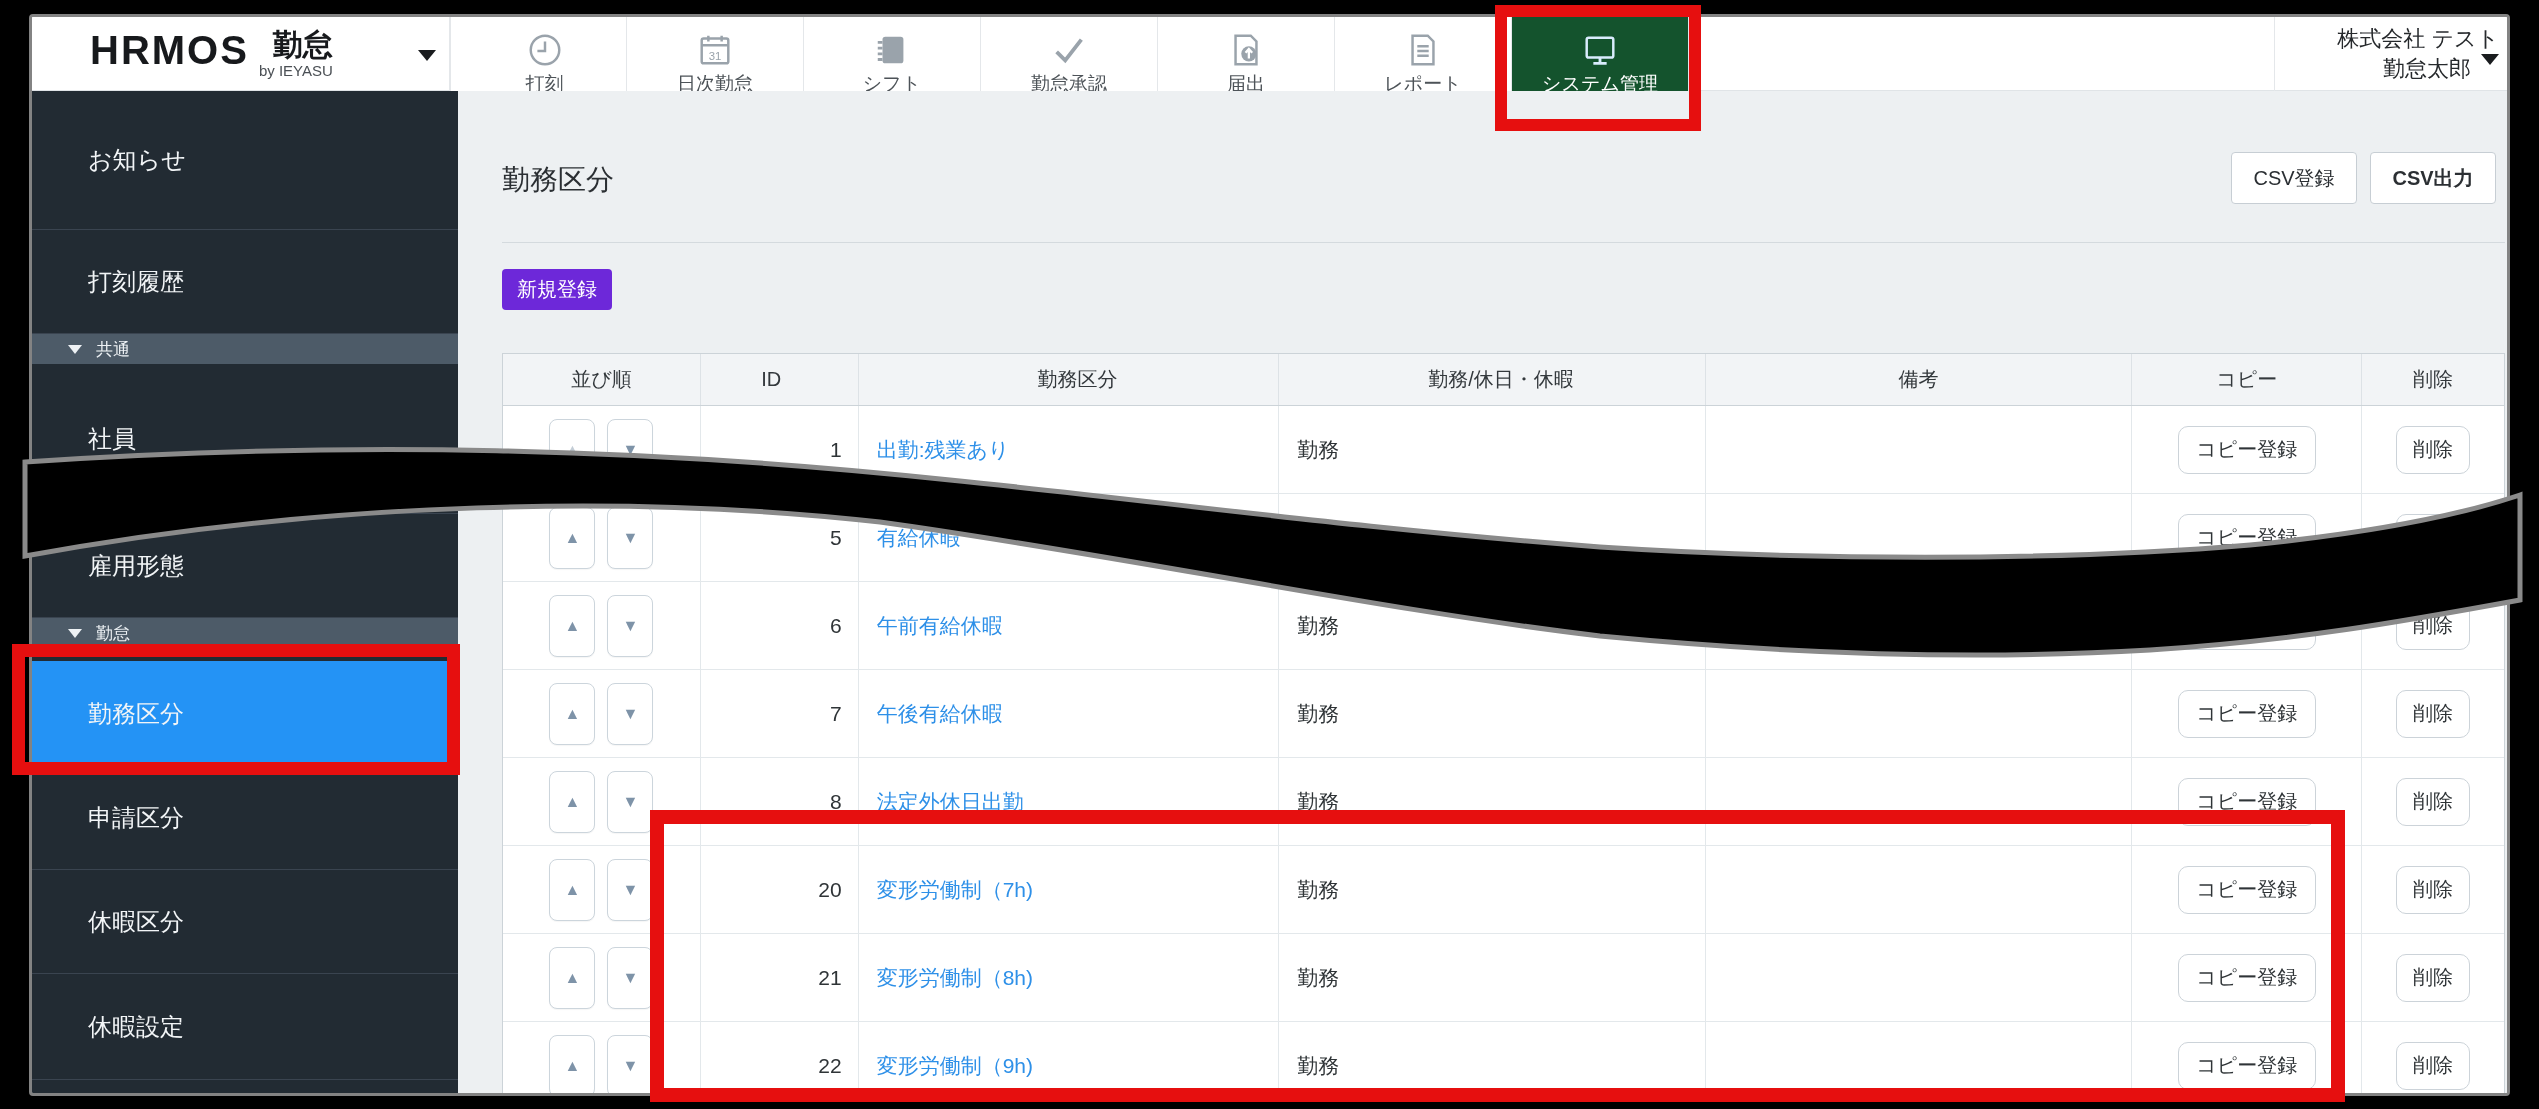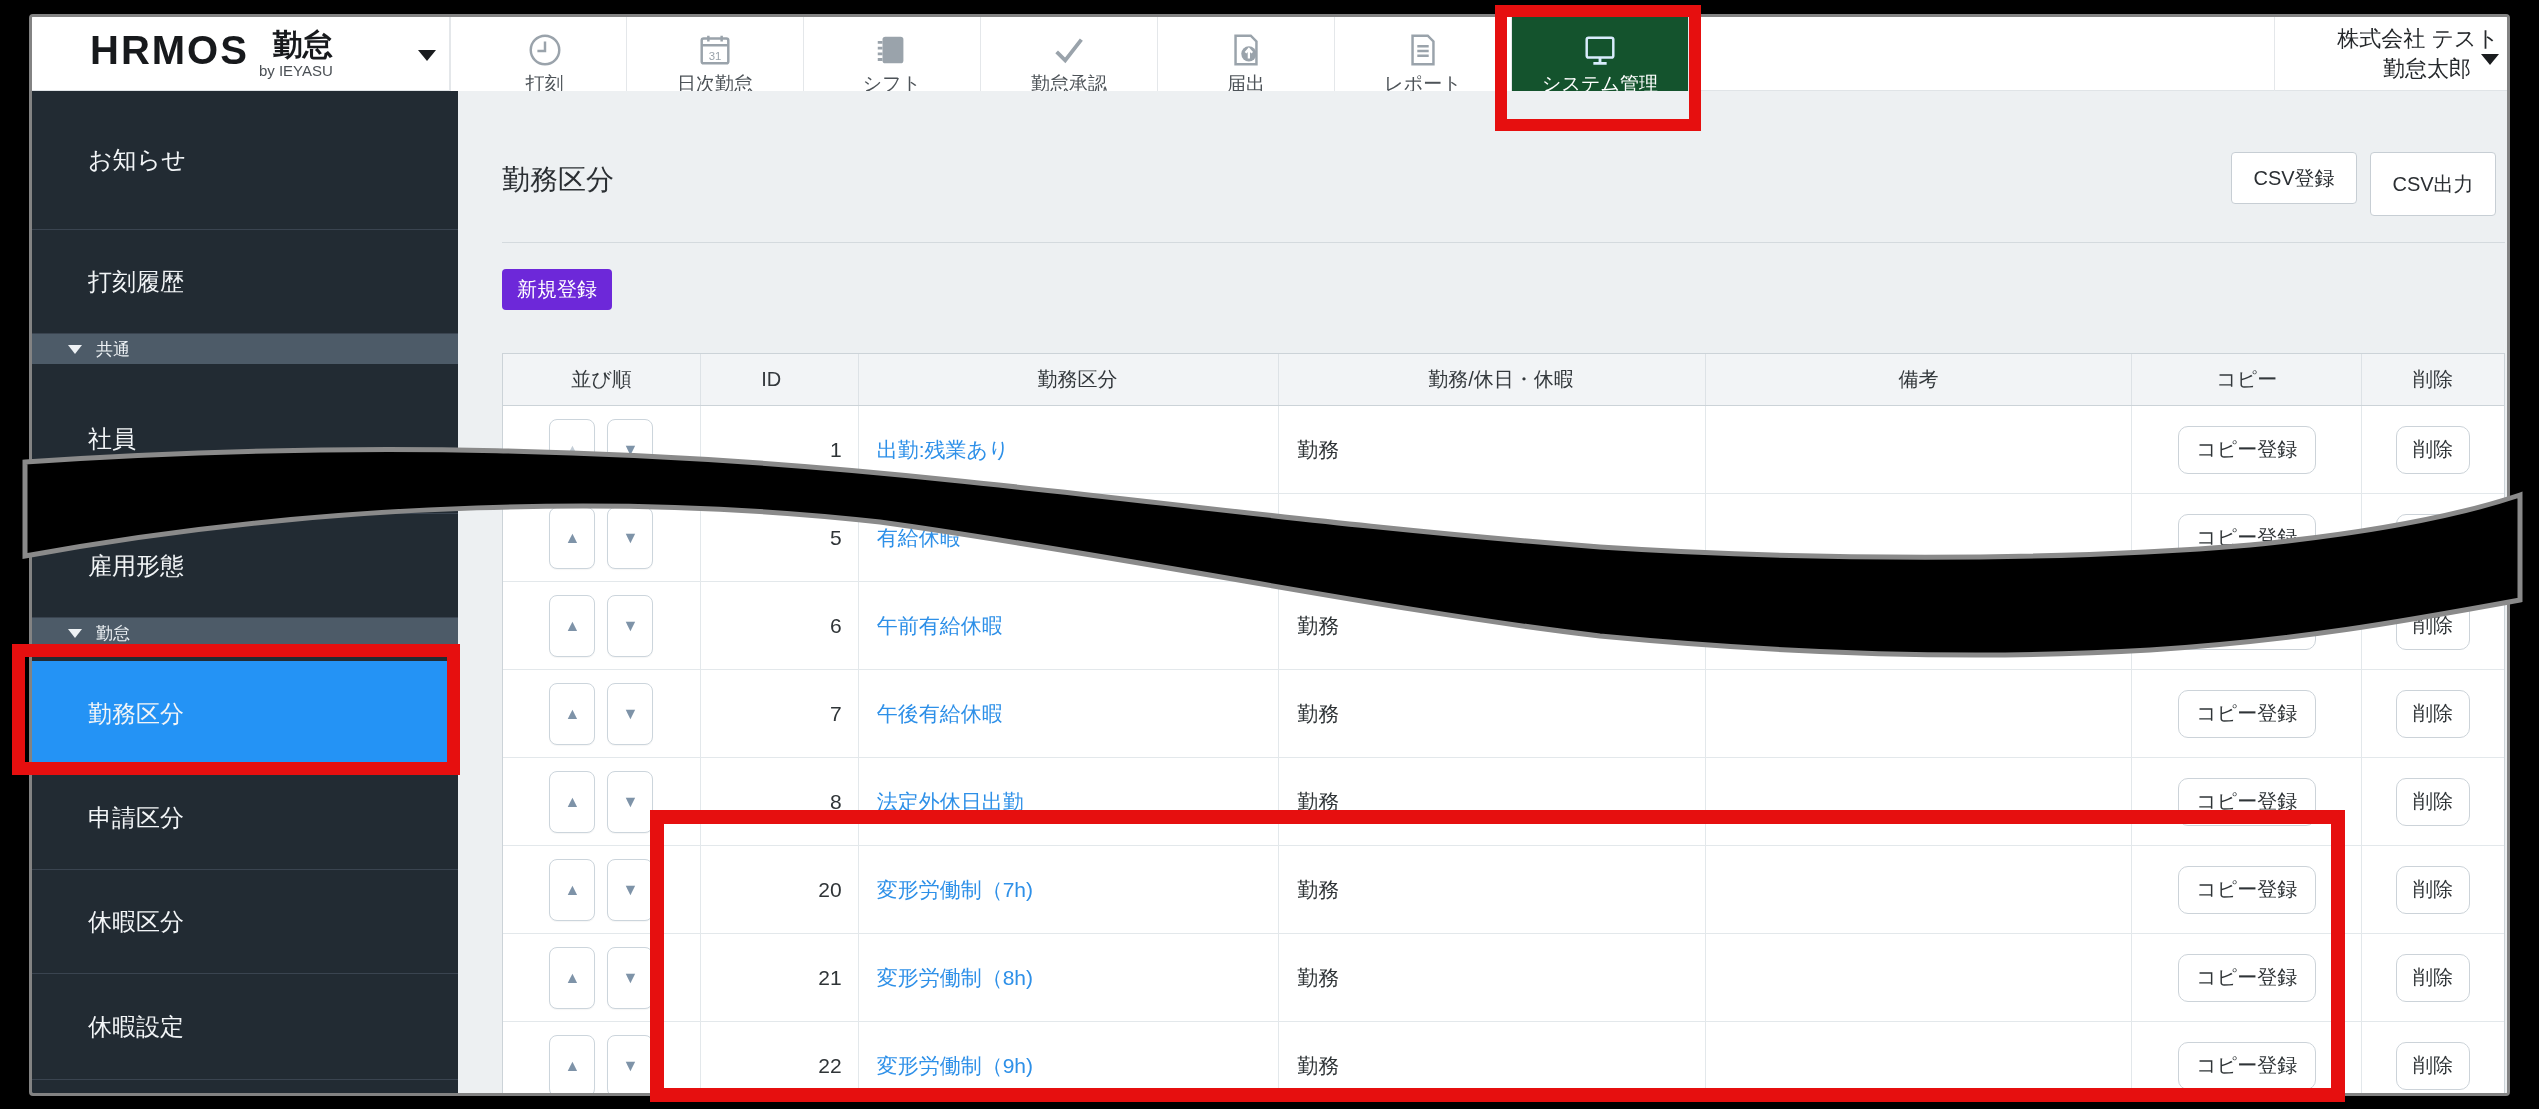--- a/index.html
+++ b/index.html
@@ -53,21 +53,21 @@
               border-top:9px solid #eef2f5;margin-right:14px;margin-left:-22px;}
   .sb-item.active{background:#2493f5;border-bottom:none;margin-top:13px;height:105px;}
 
   
   .main{position:absolute;left:426px;top:74px;width:2055px;height:1008px;background:#edf0f2;}
   .page-title{position:absolute;left:44px;top:70px;font-size:28px;color:#2b2f33;}
   .title-divider{position:absolute;left:44px;top:151px;width:2003px;height:1px;background:#d4dade;}
   .btn{display:flex;align-items:center;justify-content:center;border-radius:4px;cursor:pointer;font-size:20px;}
   .btn-white{background:#fff;border:1px solid #c7ced4;color:#2b2f33;}
   .csv-register{position:absolute;left:1773px;top:61px;width:126px;height:52px;}
-  .csv-export{position:absolute;left:1912px;top:61px;width:126px;height:64px;}
+  .csv-export{position:absolute;left:1912px;top:61px;width:126px;height:52px;font-weight:bold;}
   .new-register{position:absolute;left:44px;top:178px;width:110px;height:41px;background:#6d28d9;color:#fff;border:none;}
 
   
   .table{position:absolute;left:44px;top:262px;width:2003px;background:#fff;border:1px solid #ccd3d8;}
   .t-header{display:flex;height:52px;background:#f2f4f6;border-bottom:1px solid #ccd3d8;}
   .t-header .th{display:flex;align-items:center;justify-content:center;font-size:20px;color:#33383c;
                 border-right:1px solid #dde2e6;}
   .t-row{display:flex;height:88px;background:#fff;border-bottom:1px solid #e3e8eb;}
   .t-row .td{display:flex;align-items:center;border-right:1px solid #e3e8eb;font-size:21px;color:#2f3437;}
   .c0{width:198px;justify-content:center;}

